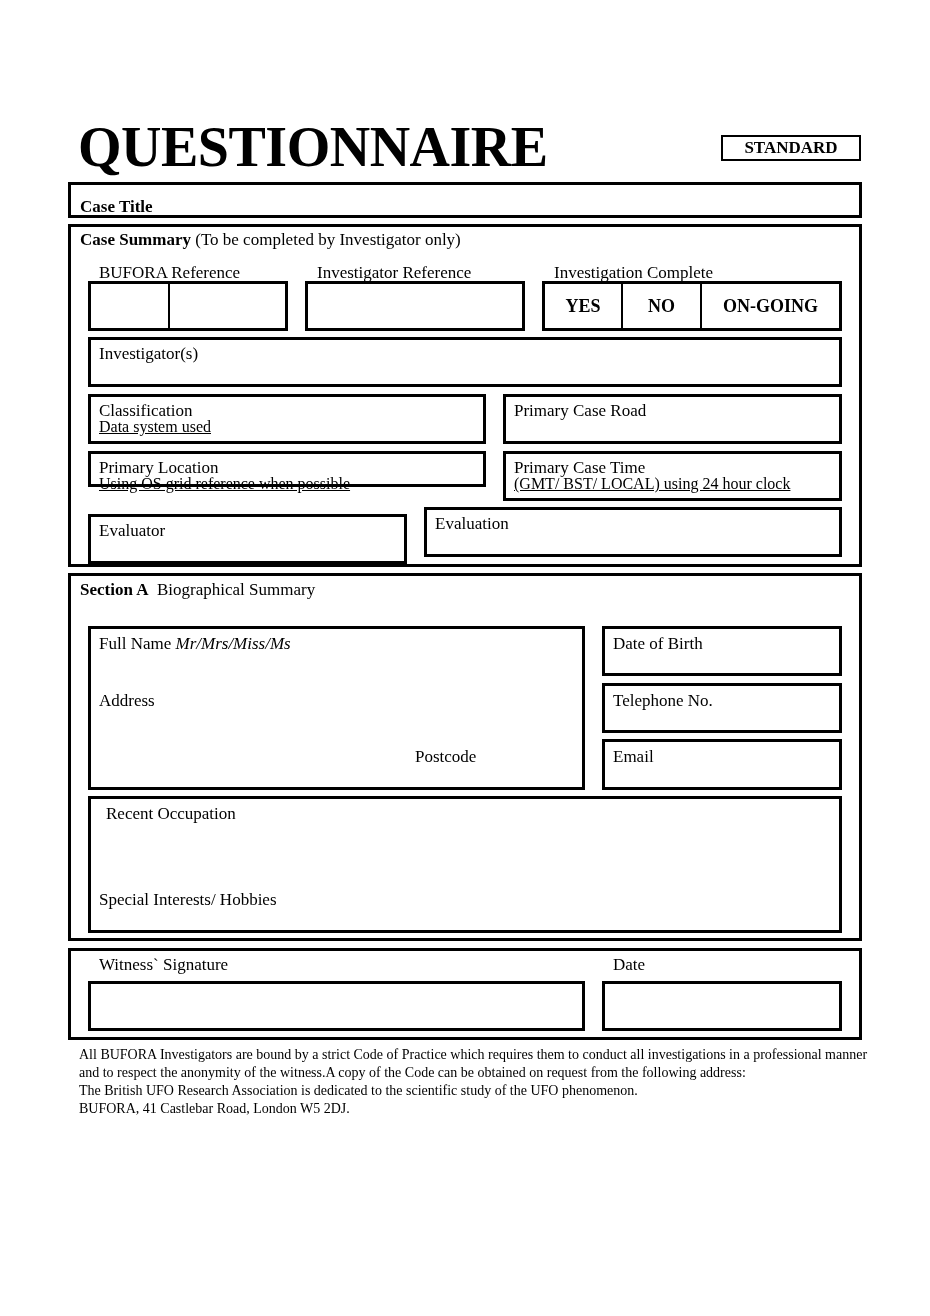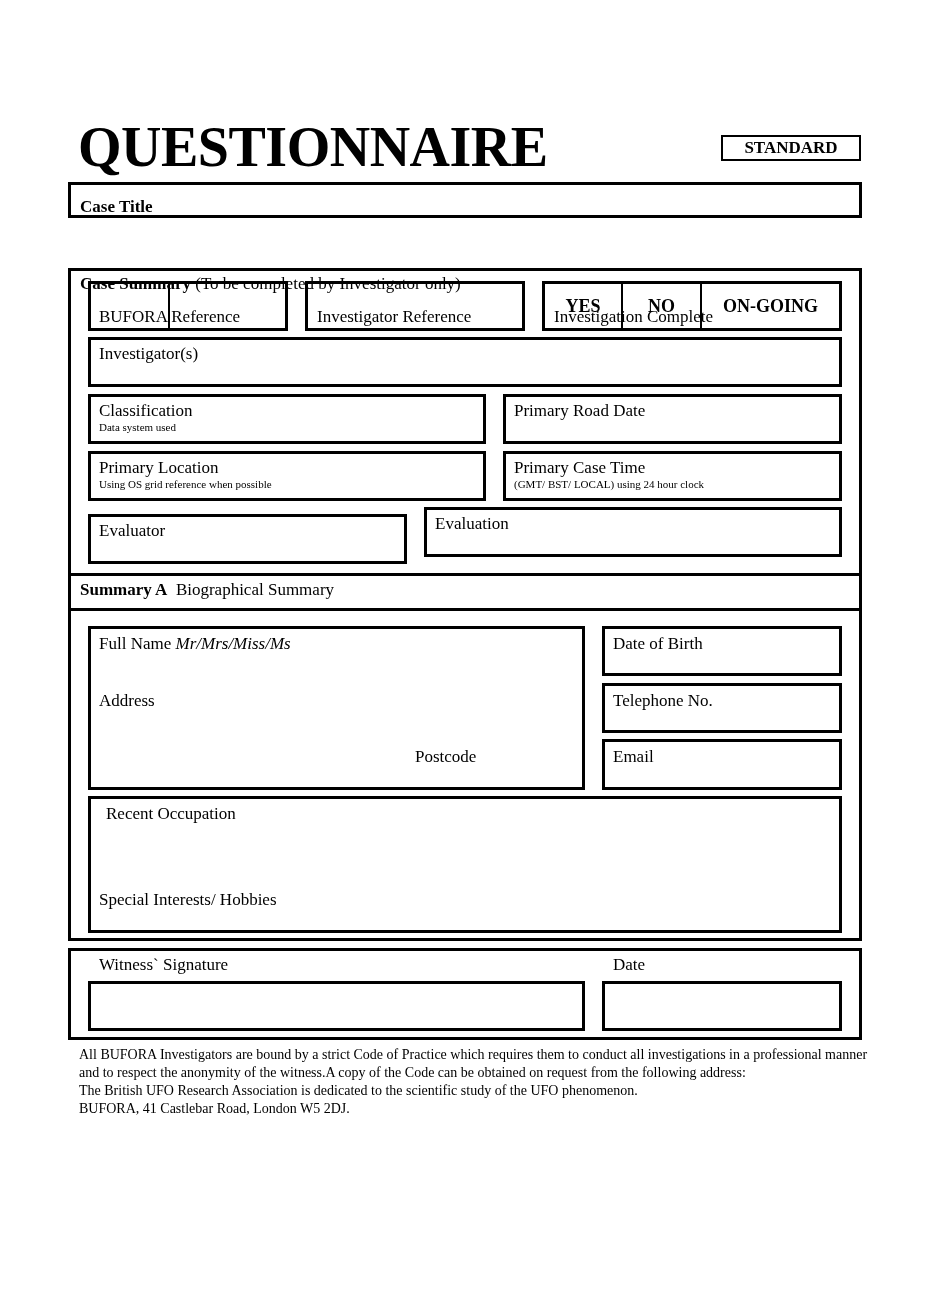--- a/index.html
+++ b/index.html
@@ -1,38 +1,38 @@
 <!DOCTYPE html>
 <html><head>
 <meta charset="utf-8">
 <style>
   html, body { margin: 0; padding: 0; background: #ffffff; }
   body { width: 930px; height: 1316px; position: relative; font-family: "Liberation Serif", "DejaVu Serif", serif; color: #000; overflow: hidden; }
   .abs { position: absolute; box-sizing: border-box; }
   .box { position: absolute; box-sizing: border-box; border: 3px solid #000; }
   .lbl { position: absolute; font-size: 17px; line-height: 19px; white-space: nowrap; }
-  .sub { position: absolute; font-size: 11px; line-height: 12px; white-space: nowrap; }
+  .sub { position: absolute; font-size: 16px; line-height: 12px; white-space: nowrap; text-decoration: underline; }
   .bold { font-weight: bold; }
   .title { position: absolute; left: 78px; top: 112px; font-size: 56px; font-weight: bold; letter-spacing: -0.5px; line-height: 70px; white-space: nowrap; }
   .badge { position: absolute; left: 721px; top: 135px; width: 140px; height: 26px; border: 2px solid #000; box-sizing: border-box; font-weight: bold; font-size: 17px; line-height: 22px; text-align: center; }
   .cell { position: absolute; top: 0; bottom: 0; box-sizing: border-box; font-weight: bold; font-size: 18px; display: flex; align-items: center; justify-content: center; }
   .footer { position: absolute; left: 79px; top: 1046px; width: 790px; font-size: 14px; line-height: 18px; }
   .footer p { margin: 0; }
 </style>
 </head>
 <body>
 
 <div class="title">QUESTIONNAIRE</div>
 <div class="badge">STANDARD</div>
 
 <div class="box" style="left:68px; top:182px; width:794px; height:36px;">
   <span class="lbl bold" style="left:9px; top:12px;">Case Title</span>
 </div>
 
-<div class="box" style="left:68px; top:224px; width:794px; height:343px;margin-top:44px;">
+<div class="box" style="left:68px; top:224px; width:794px; height:343px;">
   <div class="lbl" style="left:9px; top:3px;">
     <span class="bold">Case Summary</span>
     <span>(To be completed by Investigator only)</span>
   </div>
   <span class="lbl" style="left:28px; top:36px;">BUFORA Reference</span>
   <span class="lbl" style="left:246px; top:36px;">Investigator Reference</span>
   <span class="lbl" style="left:483px; top:36px;">Investigation Complete</span>
 </div>
 
 <div class="box" style="left:88px; top:281px; width:200px; height:50px;">
@@ -50,44 +50,44 @@
 <div class="box" style="left:88px; top:337px; width:754px; height:50px;">
   <span class="lbl" style="left:8px; top:4px;">Investigator(s)</span>
 </div>
 
 <div class="box" style="left:88px; top:394px; width:398px; height:50px;">
   <span class="lbl" style="left:8px; top:4px;">Classification</span>
   <span class="sub" style="left:8px; top:24px;">Data system used</span>
 </div>
 
 <div class="box" style="left:503px; top:394px; width:339px; height:50px;">
-  <span class="lbl" style="left:8px; top:4px;">Primary Road Date</span>
+  <span class="lbl" style="left:8px; top:4px;">Primary Case Road</span>
 </div>
 
-<div class="box" style="left:88px; top:451px; width:398px; height:50px;">
+<div class="box" style="left:88px; top:451px; width:398px; height:36px;">
   <span class="lbl" style="left:8px; top:4px;">Primary Location</span>
   <span class="sub" style="left:8px; top:24px;">Using OS grid reference when possible</span>
 </div>
 
 <div class="box" style="left:503px; top:451px; width:339px; height:50px;">
   <span class="lbl" style="left:8px; top:4px;">Primary Case Time</span>
   <span class="sub" style="left:8px; top:24px;">(GMT/ BST/ LOCAL) using 24 hour clock</span>
 </div>
 
 <div class="box" style="left:88px; top:514px; width:319px; height:50px;">
   <span class="lbl" style="left:8px; top:4px;">Evaluator</span>
 </div>
 
 <div class="box" style="left:424px; top:507px; width:418px; height:50px;">
   <span class="lbl" style="left:8px; top:4px;">Evaluation</span>
 </div>
 
 <div class="box" style="left:68px; top:573px; width:794px; height:368px;">
   <div class="lbl" style="left:9px; top:4px;">
-    <span class="bold">Summary A</span>&nbsp;
+    <span class="bold">Section A</span>&nbsp;
     <span>Biographical Summary</span>
   </div>
 </div>
 
 <div class="box" style="left:88px; top:626px; width:497px; height:164px;padding-left:8px;">
   <div class="lbl" style="left:8px; top:5px;">
     <span>Full Name</span>
     <i>Mr/Mrs/Miss/Ms</i>
   </div>
   <span class="lbl" style="left:8px; top:62px;">Address</span>

